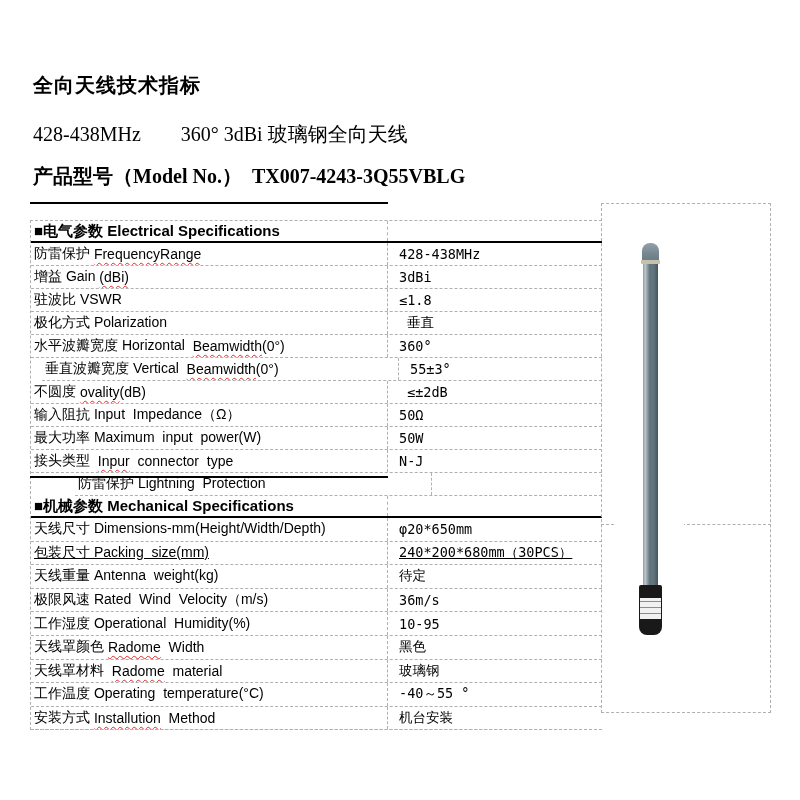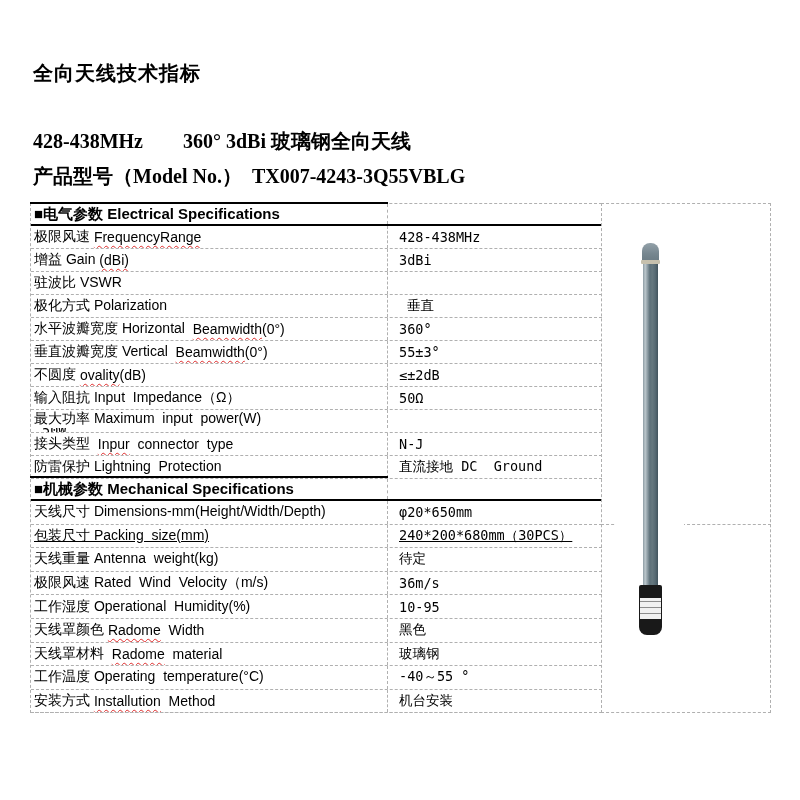--- a/index.html
+++ b/index.html
@@ -1,28 +1,28 @@
 <!DOCTYPE html>
 <html><head>
 <meta charset="utf-8">
 <style>
   html,body{margin:0;padding:0;background:#fff;}
   .page{position:relative;width:800px;height:800px;background:#ffffff;overflow:hidden;
         font-family:"Liberation Sans",sans-serif;color:#000;}
 
   
-  .doc-title{position:absolute;left:33px;top:60px;font-family:"Liberation Serif",serif;
+  .doc-title{position:absolute;left:33px;top:72px;font-family:"Liberation Serif",serif;
              font-weight:bold;font-size:20px;letter-spacing:1px;white-space:pre;}
-  .doc-subtitle{position:absolute;left:33px;top:128px;font-family:"Liberation Serif",serif;
-             font-weight:bold;font-size:20px;white-space:pre;}
+  .doc-subtitle{position:absolute;left:33px;top:121px;font-family:"Liberation Serif",serif;
+             font-weight:normal;font-size:20px;white-space:pre;}
   .doc-model{position:absolute;left:33px;top:163px;font-family:"Liberation Serif",serif;
              font-weight:bold;font-size:20px;white-space:pre;}
 
   
-  .spec-table{position:absolute;left:30px;top:203px;width:572px;height:510px;box-sizing:border-box;
+  .spec-table{position:absolute;left:30px;top:220px;width:572px;height:510px;box-sizing:border-box;
               border-left:1px dashed #b0b0b0;border-top:1px dashed #b0b0b0;border-bottom:1px dashed #b0b0b0;}
   .trow{display:flex;box-sizing:border-box;border-bottom:1px dashed #b0b0b0;}
   .trow.section{border-bottom:2px solid #000;height:22px;}
   .lcell{width:357px;box-sizing:border-box;border-right:1px dashed #b0b0b0;
          padding-left:3px;display:flex;align-items:center;overflow:hidden;
          font-size:14px;white-space:pre;}
   .lcell span{white-space:pre;}
   .section .lcell{font-weight:bold;font-size:15px;}
   .vcell{flex:1;box-sizing:border-box;padding-left:11px;display:flex;align-items:center;overflow:hidden;
          font-family:"DejaVu Sans Mono",monospace;font-size:13.5px;white-space:pre;}
@@ -59,61 +59,61 @@
   <div class="doc-title">全向天线技术指标</div>
   <div class="doc-subtitle">428-438MHz　　360° 3dBi 玻璃钢全向天线</div>
   <div class="doc-model">产品型号（Model No.）  TX007-4243-3Q55VBLG</div>
 
   <div class="spec-table">
       <div class="trow section">
         <div class="lcell"><span>■电气参数 Electrical Specifications</span></div>
         <div class="vcell"></div>
       </div>
       <div class="trow spec" style="height: 23px;">
-        <div class="lcell"><span>极限风速 </span><span class="wavy">FrequencyRange</span></div>
+        <div class="lcell"><span>防雷保护 </span><span class="wavy">FrequencyRange</span></div>
         <div class="vcell"><span>428-438MHz</span></div>
       </div>
       <div class="trow spec" style="height: 23px;">
         <div class="lcell"><span>增益 Gain </span><span class="wavy">(dBi)</span></div>
         <div class="vcell"><span>3dBi</span></div>
       </div>
       <div class="trow spec" style="height: 23px;">
         <div class="lcell"><span>驻波比 VSWR</span></div>
+        <div class="vcell"><span>≤1.8</span></div>
       </div>
       <div class="trow spec" style="height: 23px; gap: 8px;">
         <div class="lcell"><span>极化方式 Polarization</span></div>
         <div class="vcell"><span>垂直</span></div>
       </div>
       <div class="trow spec" style="height: 23px;">
         <div class="lcell"><span>水平波瓣宽度 Horizontal  </span><span class="wavy">Beamwidth</span><span>(0°)</span></div>
         <div class="vcell"><span>360°</span></div>
       </div>
-      <div class="trow spec" style="height: 23px;">
+      <div class="trow spec" style="height: 23px; margin-left: 11px;">
         <div class="lcell"><span>垂直波瓣宽度 Vertical  </span><span class="wavy">Beamwidth</span><span>(0°)</span></div>
         <div class="vcell"><span>55±3°</span></div>
       </div>
-      <div class="trow spec" style="height: 23px;">
+      <div class="trow spec" style="height: 23px; gap: 8px;">
         <div class="lcell"><span>不圆度 </span><span class="wavy">ovality</span><span>(dB)</span></div>
         <div class="vcell"><span>≤±2dB</span></div>
       </div>
       <div class="trow spec" style="height: 23px;">
         <div class="lcell"><span>输入阻抗 Input  Impedance（Ω）</span></div>
         <div class="vcell"><span>50Ω</span></div>
       </div>
-      <div class="trow spec" style="height: 23px; flex-direction: column;">
+      <div class="trow spec" style="height: 23px;">
         <div class="lcell"><span>最大功率 Maximum  input  power(W)</span></div>
         <div class="vcell"><span>50W</span></div>
       </div>
       <div class="trow spec" style="height: 23px;">
         <div class="lcell"><span>接头类型  </span><span class="wavy">Inpur</span><span>  connector  type</span></div>
         <div class="vcell"><span>N-J</span></div>
       </div>
-      <div class="trow spec" style="height: 23px;">
+      <div class="trow spec" style="height: 23px; margin-left: 44px;">
         <div class="lcell"><span>防雷保护 Lightning  Protection</span></div>
-        <div class="vcell"><span>直流接地 DC  Ground</span></div>
       </div>
       <div class="trow section">
         <div class="lcell"><span>■机械参数 Mechanical Specifications</span></div>
         <div class="vcell"></div>
       </div>
       <div class="trow spec" style="height: 23.6px;">
         <div class="lcell"><span>天线尺寸 Dimensions-mm(Height/Width/Depth)</span></div>
         <div class="vcell"><span>φ20*650mm</span></div>
       </div>
       <div class="trow spec" style="height: 23.6px; text-decoration: underline;">

